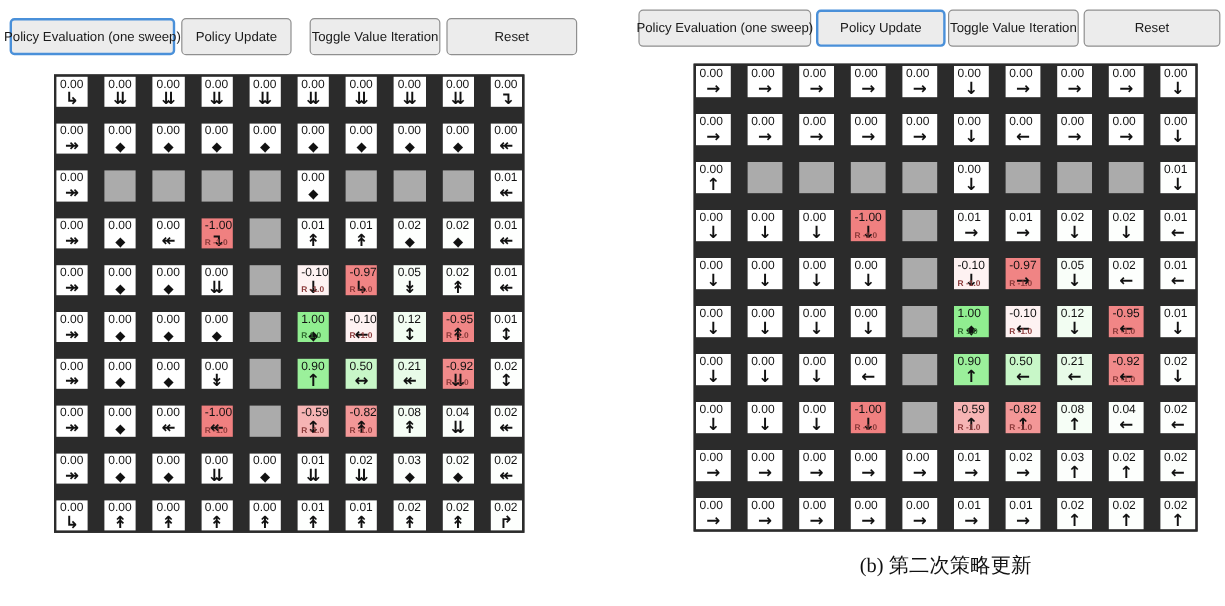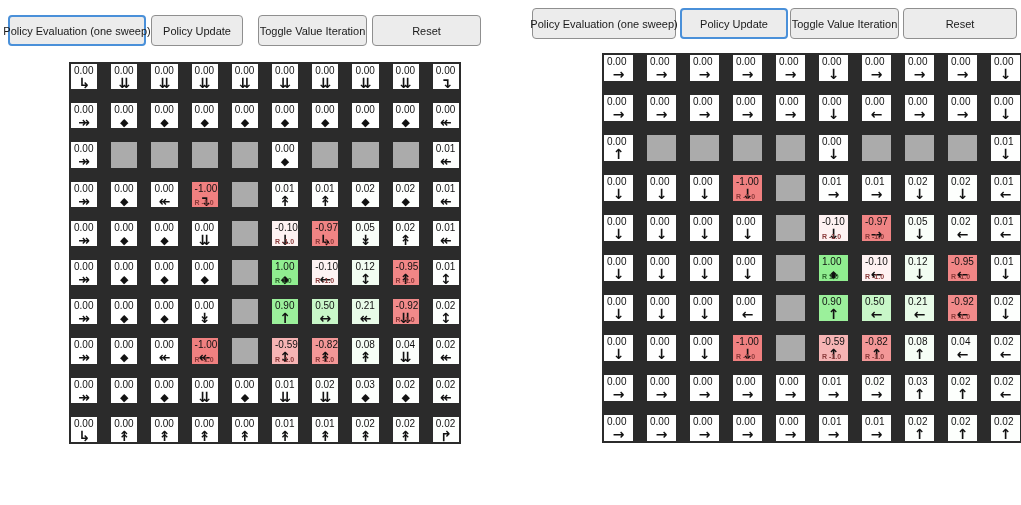--- a/index.html
+++ b/index.html
@@ -4,21 +4,21 @@
 <style>
   html,body{margin:0;padding:0;background:#fff;}
   .stage{position:relative;width:1021px;height:505px;background:#ffffff;
          font-family:"Liberation Sans",sans-serif;overflow:hidden;}
   .btn{position:absolute;height:31px;background:#ececec;border:1px solid #8f8f8f;
        border-radius:4px;display:flex;align-items:center;justify-content:center;
        font-size:11px;color:#1a1a1a;box-sizing:border-box;cursor:pointer;
        padding:0 6px;white-space:nowrap;}
   .btn.active{border-width:2px;}
   .grid{position:absolute;display:grid;gap:14px;box-sizing:border-box;
-        border:2px solid #0369a1;margin-left:24px;}
+        border:2px solid #0369a1;}
   .cell{position:relative;background:#fff;overflow:hidden;}
   .cell .val{position:absolute;top:1px;left:3px;font-size:10px;color:#111;}
   .cell .arrow{position:absolute;top:12px;left:0;right:0;text-align:center;
         font-family:"DejaVu Sans",sans-serif;font-weight:bold;font-size:14px;
         line-height:1;color:#111;}
   .cell .arrow.diamond{font-size:11px;top:14px;}
   .cell .rlabel{position:absolute;left:3px;bottom:1px;font-size:7px;font-weight:bold;}
   .caption{position:absolute;text-align:center;font-family:"Liberation Serif",serif;
         font-size:17px;color:#111;}
 </style>
@@ -787,14 +787,15 @@
       <div class="cell" style="background: rgb(253, 255, 253);">
         <span class="val">0.02</span>
         <span class="arrow">↑</span>
       </div>
       <div class="cell" style="background: rgb(253, 255, 253);">
         <span class="val">0.02</span>
         <span class="arrow">↑</span>
       </div>
     </div>
 
+  <div class="caption" style="left:578px;top:460px;width:420px;">(b) 第二次策略更新</div>
 
 </div>
 
 </body></html>

